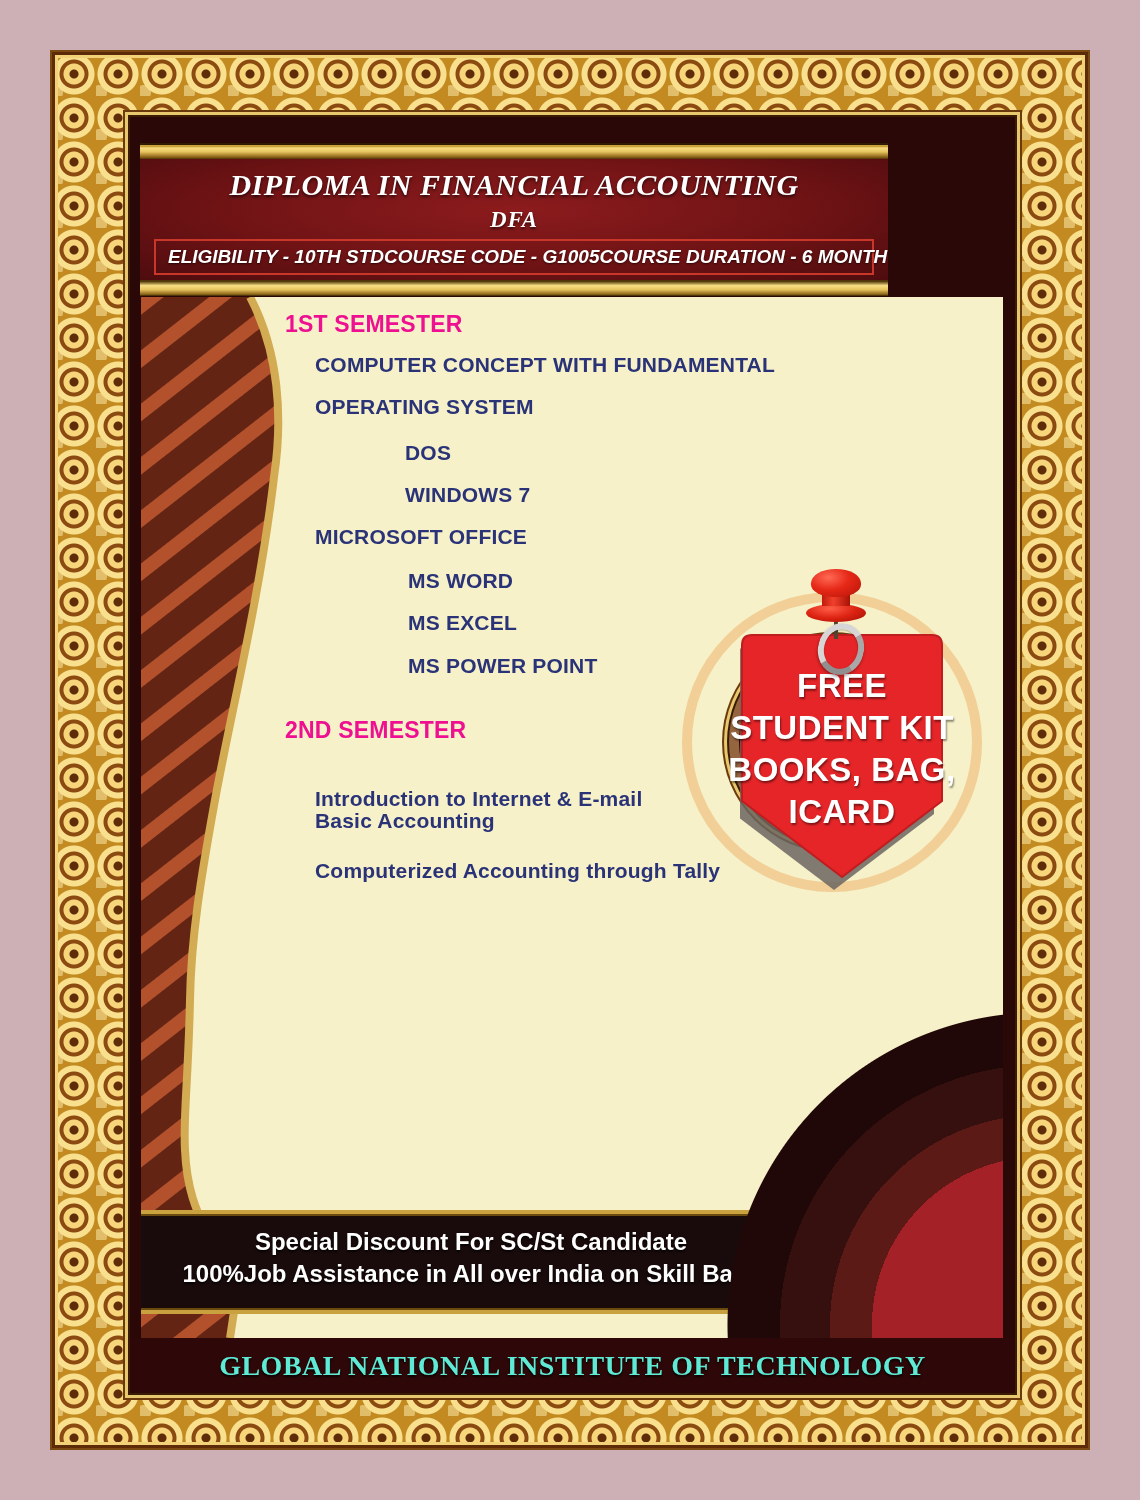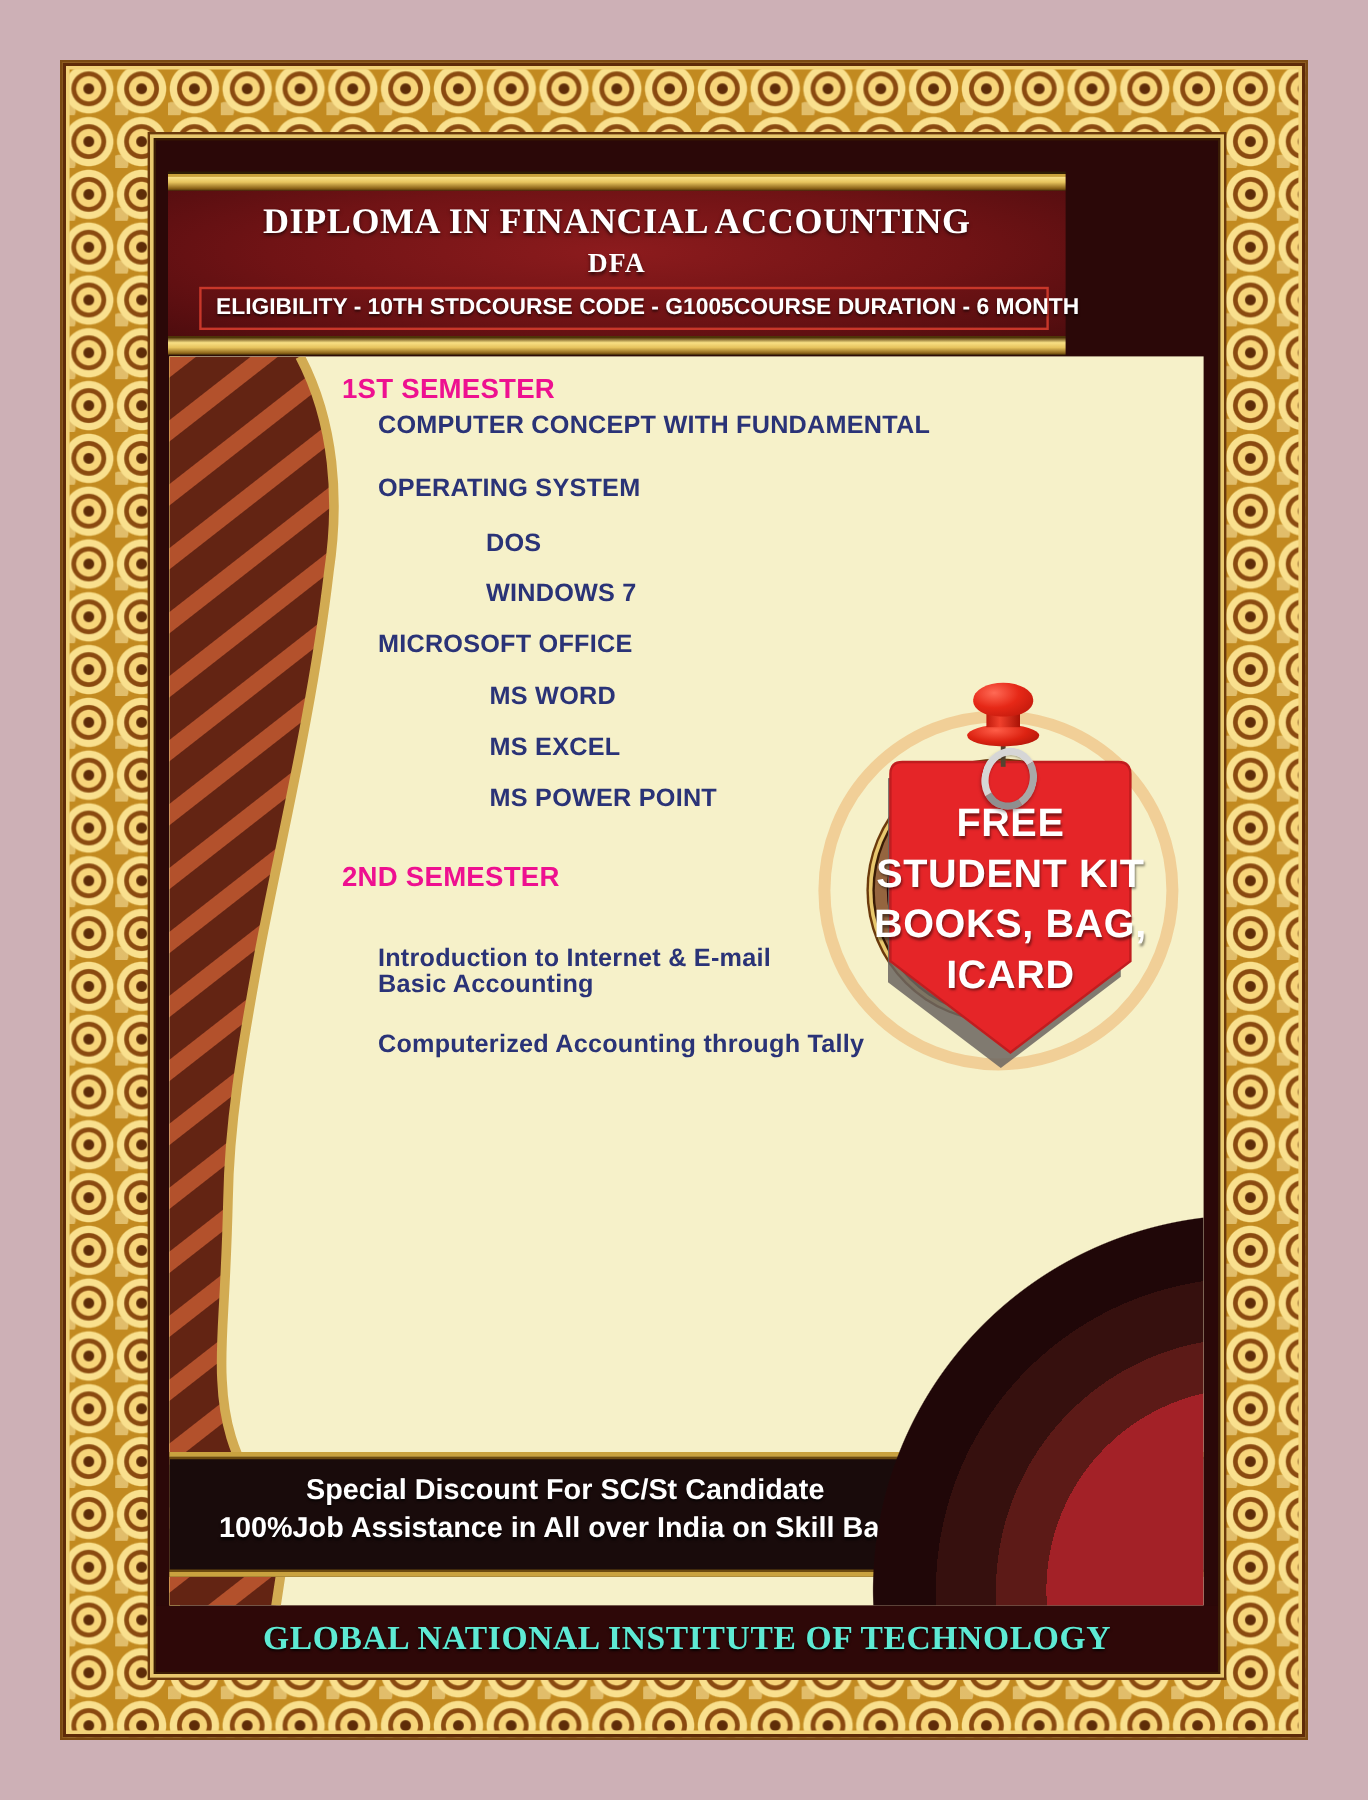--- a/index.html
+++ b/index.html
@@ -27,33 +27,33 @@
     border:2px solid #7a4a12;
     box-shadow: inset 0 0 0 3px #5e2b08, inset 0 0 0 6px #f2d279;
   }
   
   .inner{
     position:absolute;left:130px;top:117px;width:885px;height:1276px;
     background:#2b0808;
     box-shadow:0 0 0 2px #3a1c05, 0 0 0 5px #e8c86e, 0 0 0 7px #6b3a0c;
   }
   
-  .header-panel{position:absolute;left:10px;top:26px;width:748px;height:153px;}
+  .header-panel{position:absolute;left:10px;top:26px;width:748px;height:153px;font-style:italic;}
   .gold-bar{height:16px;background:linear-gradient(180deg,#2e1d04 0 2px,#caa23c 2px 4px,#f8df84 30%,#e7c45e 55%,#8a6218 88%,#4e3408 100%);}
   .gold-bar.bottom{background:linear-gradient(180deg,#4e3408 0 8%,#f8df84 35%,#e7c45e 60%,#8a6218 90%,#2e1d04 100%);}
   .header-red{
     position:relative;height:121px;
     background:radial-gradient(ellipse at 50% 42%, #8c1b1d 0%, #701315 55%, #4e0c0e 100%);
   }
   .title-line1{padding-top:9px;text-align:center;font-family:"Liberation Serif",serif;font-weight:bold;
     font-size:30px;line-height:34px;color:#fff;text-shadow:0 2px 3px rgba(0,0,0,.65);letter-spacing:.5px;}
   .title-line2{text-align:center;font-family:"Liberation Serif",serif;font-weight:bold;
     font-size:23px;line-height:36px;color:#fff;text-shadow:0 2px 3px rgba(0,0,0,.65);letter-spacing:1px;}
   .elig-strip{
-    position:absolute;left:26px;right:14px;bottom:5px;height:32px;
+    position:absolute;left:14px;right:14px;bottom:5px;height:32px;
     border:2px solid #c8372a;display:flex;align-items:center;justify-content:space-between;
     padding:0 12px;
   }
   .elig-item{color:#fff;font-weight:bold;font-size:19px;text-shadow:0 1px 2px rgba(0,0,0,.6);white-space:nowrap;}
   
   .cream{
     position:absolute;left:11px;top:180px;width:862px;height:1041px;
     background:#f6f1c9;overflow:hidden;
   }
   .yellow-strip{position:absolute;left:0;top:0;width:9px;height:100%;
@@ -133,21 +133,21 @@
         </defs>
         <path d="M0 0 L109 0 C 138 55, 142 120, 133 180 C 119 300, 89 420, 74 503
                  C 60 580, 50 640, 49 703 C 47 790, 42 820, 44 853
                  C 46 900, 60 922, 69 943 C 80 975, 92 990, 94 1008 L 89 1041 L 0 1041 Z" fill="url(#stripes)"></path>
         <path d="M109 0 C 138 55, 142 120, 133 180 C 119 300, 89 420, 74 503
                  C 60 580, 50 640, 49 703 C 47 790, 42 820, 44 853
                  C 46 900, 60 922, 69 943 C 80 975, 92 990, 94 1008 L 89 1041" fill="none" stroke="#d2ab52" stroke-width="8"></path>
       </svg>
 
       <div class="sem-head" style="left:144px;top:14px;">1ST SEMESTER</div>
-      <div class="sem-item" style="left:174px;top:46px;text-align:right;">COMPUTER CONCEPT WITH FUNDAMENTAL</div>
+      <div class="sem-item" style="left:174px;top:56px;text-align:right;">COMPUTER CONCEPT WITH FUNDAMENTAL</div>
       <div class="sem-item" style="left:174px;top:98px;">OPERATING SYSTEM</div>
       <div class="sem-item" style="left:264px;top:144px;">DOS</div>
       <div class="sem-item" style="left:264px;top:186px;">WINDOWS 7</div>
       <div class="sem-item" style="left:174px;top:228px;">MICROSOFT OFFICE</div>
       <div class="sem-item" style="left:267px;top:272px;">MS WORD</div>
       <div class="sem-item" style="left:267px;top:314px;">MS EXCEL</div>
       <div class="sem-item" style="left:267px;top:357px;">MS POWER POINT</div>
 
       <div class="sem-head" style="left:144px;top:420px;">2ND SEMESTER</div>
       <div class="sem-item" style="left:174px;top:455px;margin-top:35px;">Introduction to Internet &amp; E-mail</div>

